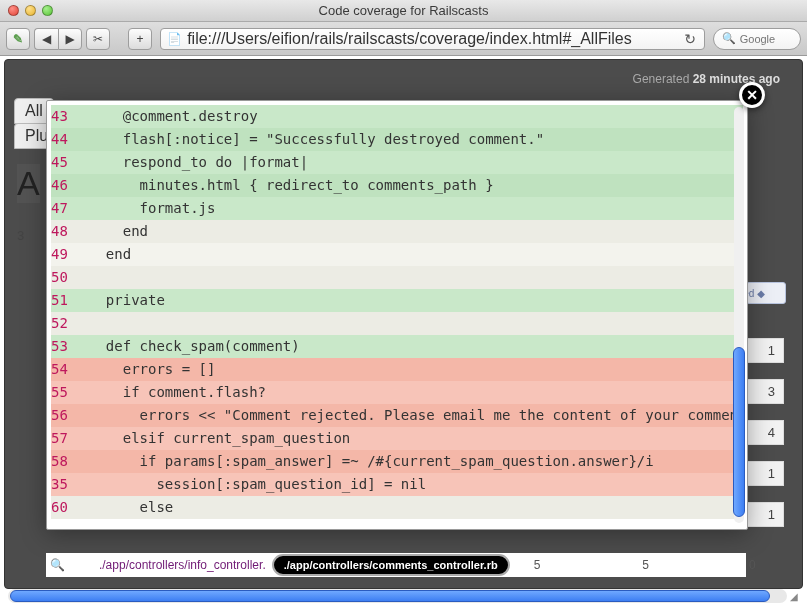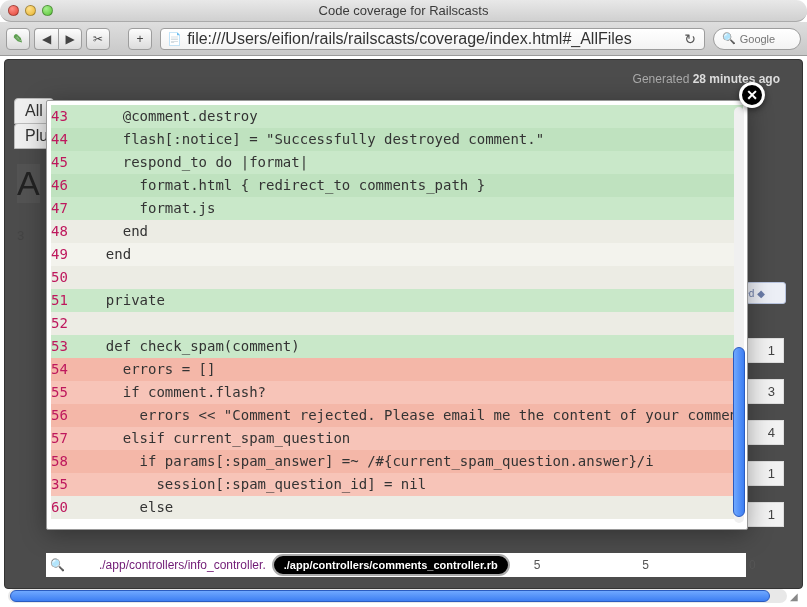--- a/index.html
+++ b/index.html
@@ -13,21 +13,20 @@
     position: relative;
   }
   
   .titlebar {
     height: 22px;
     background: linear-gradient(#e8e8e8, #d0d0d0);
     border-bottom: 1px solid #aaa;
     display: flex;
     align-items: center;
     position: relative;
-    border-radius: 11px;
   }
   .traffic-lights {
     display: flex;
     gap: 6px;
     margin-left: 8px;
   }
   .tl { width: 11px; height: 11px; border-radius: 50%; border: 0.5px solid rgba(0,0,0,0.3); }
   .tl.red { background: radial-gradient(circle at 35% 30%, #ff8f86, #e24538); }
   .tl.yellow { background: radial-gradient(circle at 35% 30%, #ffe08a, #e7b431); }
   .tl.green { background: radial-gradient(circle at 35% 30%, #a6f08c, #59c337); }
@@ -381,21 +380,21 @@
       <div class="code-line cov-hit-alt">
         <div class="line-no">44</div>
         <div class="line-code">    flash[:notice] = "Successfully destroyed comment."</div>
       </div>
       <div class="code-line cov-hit">
         <div class="line-no">45</div>
         <div class="line-code">    respond_to do |format|</div>
       </div>
       <div class="code-line cov-hit-alt">
         <div class="line-no">46</div>
-        <div class="line-code">      format.html { redirect_to comments_path }</div>
+        <div class="line-code">      minutes.html { redirect_to comments_path }</div>
       </div>
       <div class="code-line cov-hit">
         <div class="line-no">47</div>
         <div class="line-code">      format.js</div>
       </div>
       <div class="code-line cov-none-alt">
         <div class="line-no">48</div>
         <div class="line-code">    end</div>
       </div>
       <div class="code-line cov-none">

